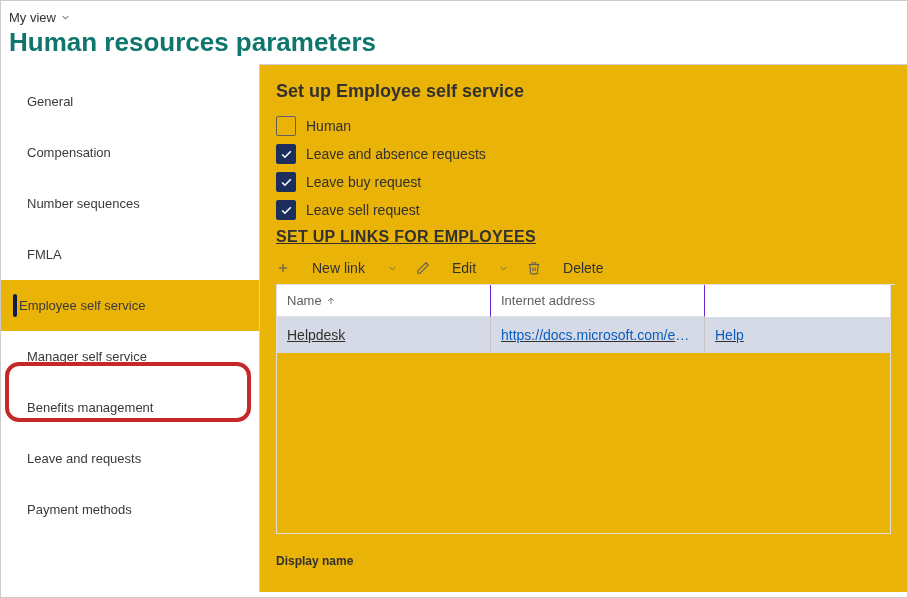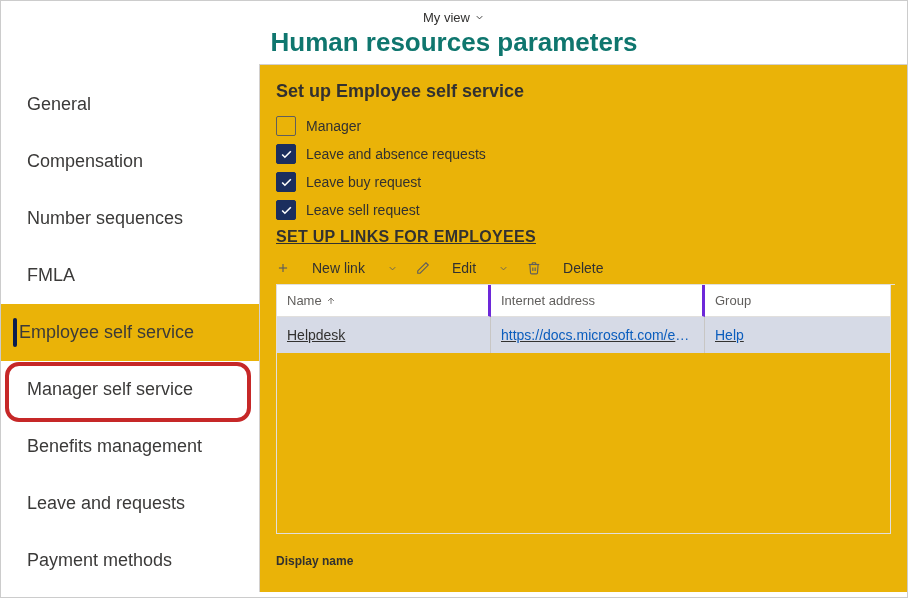--- a/index.html
+++ b/index.html
@@ -6,21 +6,21 @@
 body {
   font-family: "Segoe UI", -apple-system, sans-serif;
   font-size: 14px;
   color: #323130;
   background: #fff;
   width: 908px;
   height: 598px;
   overflow: hidden;
   border: 1px solid #ccc;
 }
-.page-header { padding: 8px 8px 6px 8px; text-align: center; }
+.page-header { padding: 8px 8px 6px 8px; }
 .view-dropdown {
   display: inline-flex;
   align-items: center;
   gap: 4px;
   font-size: 13px;
   cursor: pointer;
 }
 .page-title {
   font-size: 26px;
   font-weight: 600;
@@ -32,21 +32,21 @@
   height: calc(598px - 70px);
 }
 .sidebar {
   width: 258px;
   flex-shrink: 0;
   padding-top: 12px;
   position: relative;
 }
 .sidebar-item {
   padding: 18px 8px 18px 26px;
-  font-size: 18px;
+  font-size: 13px;
   color: #3b3a39;
   cursor: pointer;
   position: relative;
 }
 .sidebar-item.selected {
   background: #eab308;
   padding-left: 18px;
 }
 .sidebar-item.selected::before {
   content: "";
@@ -135,21 +135,21 @@
   width: calc(100% - 4px);
 }
 .grid-head {
   display: flex;
   background: #fff;
 }
 .grid-head .col {
   padding: 8px 10px;
   font-size: 13px;
   color: #605e5c;
-  border-right: 3px solid #6d28d9;
+  border-right: 1px solid #6d28d9;
   border-bottom: 1px solid #e1dfdd;
   display: flex;
   align-items: center;
   gap: 4px;
 }
 .grid-row {
   display: flex;
   background: #d6dae6;
   text-decoration: underline;
 }
@@ -207,21 +207,21 @@
     <div class="highlight-ring"></div>
   </nav>
 
   <main class="content">
 
     <h2 class="section-title">Set up Employee self service</h2>
 
     <div id="checkbox-list">
         <div class="checkbox-row">
           <span class="cb"></span>
-          <span>Manager</span>
+          <span>Human</span>
         </div>
         <div class="checkbox-row">
           <span class="cb checked">
             <svg width="13" height="13" viewBox="0 0 24 24" fill="none" stroke-width="3">
               <polyline points="20 6 9 17 4 12"></polyline>
             </svg>
           </span>
           <span>Leave and absence requests</span>
         </div>
         <div class="checkbox-row">
@@ -292,23 +292,20 @@
           <span class="icon">
             <svg width="10" height="10" viewBox="0 0 24 24" fill="none" stroke="#605e5c" stroke-width="2">
                 <line x1="12" y1="19" x2="12" y2="5"></line>
                 <polyline points="5 12 12 5 19 12"></polyline>
               </svg>
           </span>
         </div>
         <div class="col col-url">
           <span>Internet address</span>
         </div>
-        <div class="col col-group">
-          <span>Group</span>
-        </div>
       </div>
       <div class="grid-row">
         <div class="col col-name">Helpdesk</div>
         <div class="col col-url link-text">https://docs.microsoft.com/en-u...</div>
         <div class="col col-group link-text">Help</div>
       </div>
       <div class="grid-body-space"></div>
     </div>
 
     <h2 class="display-name-hdr">Display name</h2>

